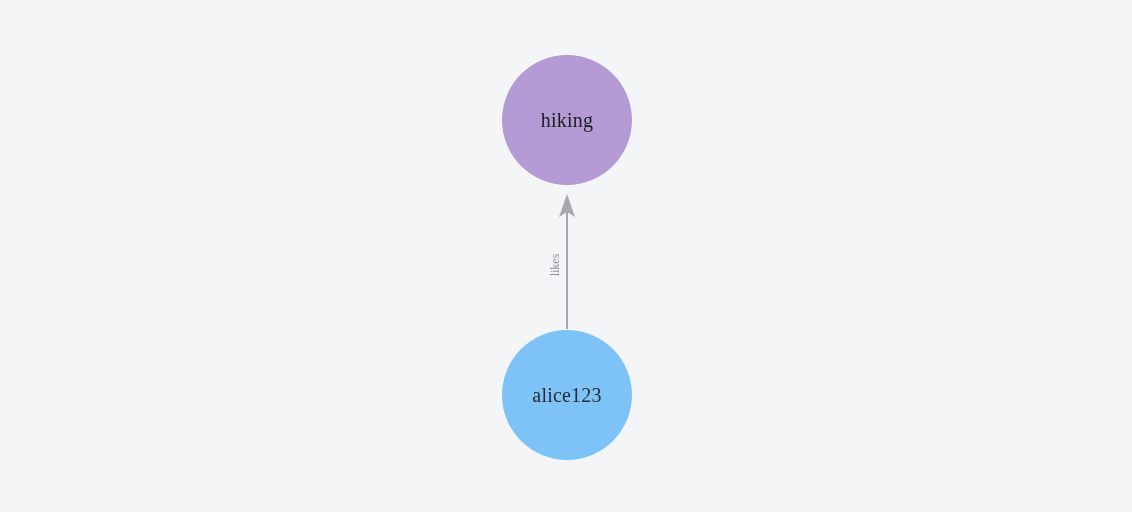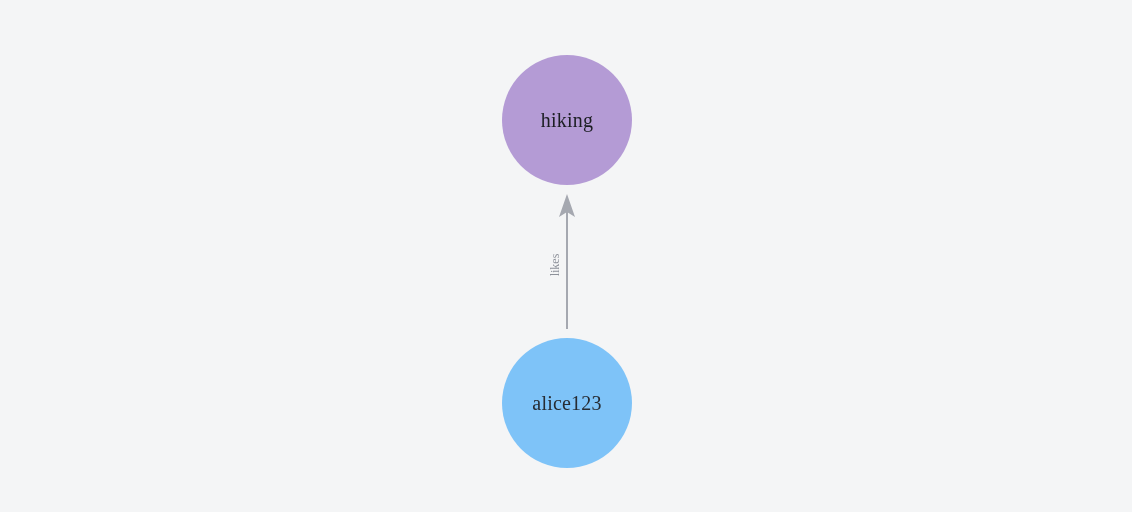--- a/index.html
+++ b/index.html
@@ -45,19 +45,19 @@
 
   <svg class="edge-layer" width="1132" height="512" viewBox="0 0 1132 512">
     <line x1="567" y1="329" x2="567" y2="212" stroke="#a5a8b0" stroke-width="2"></line>
     <polygon points="567,194 559,217 567,212 575,217" fill="#a5a8b0"></polygon>
   </svg>
 
   <div class="node" style="left: 502px; top: 55px; width: 130px; height: 130px; background: rgb(180, 155, 213); color: rgb(28, 30, 35);">
     <span class="node-label">hiking</span>
   </div>
 
-  <div class="node" style="left: 502px; top: 338px; width: 130px; height: 130px; background: rgb(126, 195, 248); color: rgb(39, 44, 51);">
+  <div class="node" style="left: 502px; top: 330px; width: 130px; height: 130px; background: rgb(126, 195, 248); color: rgb(39, 44, 51);">
     <span class="node-label">alice123</span>
   </div>
 
   <div class="edge-label" style="left: 555px; top: 264.5px; color: rgb(141, 145, 154);">likes</div>
 
 </div>
 
 </body></html>

